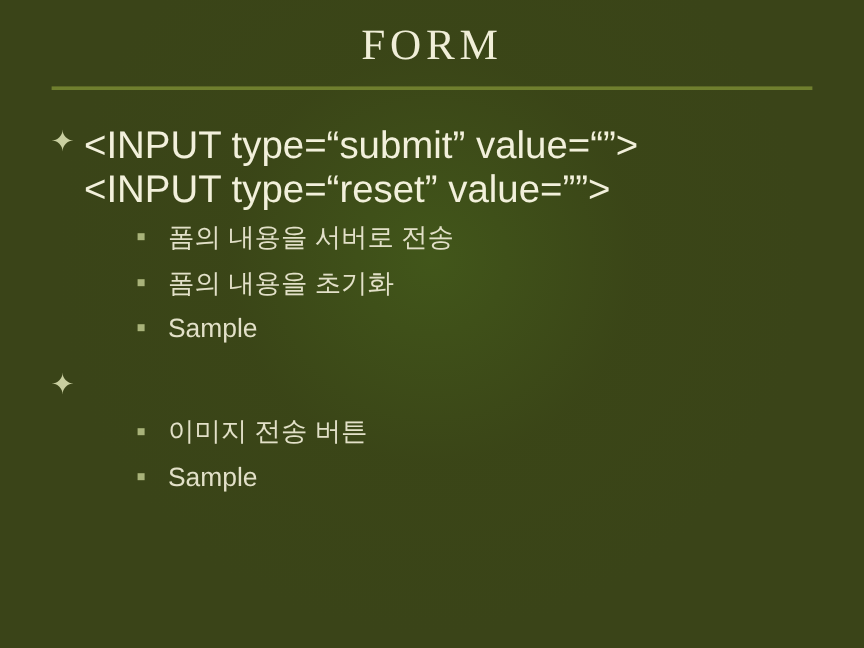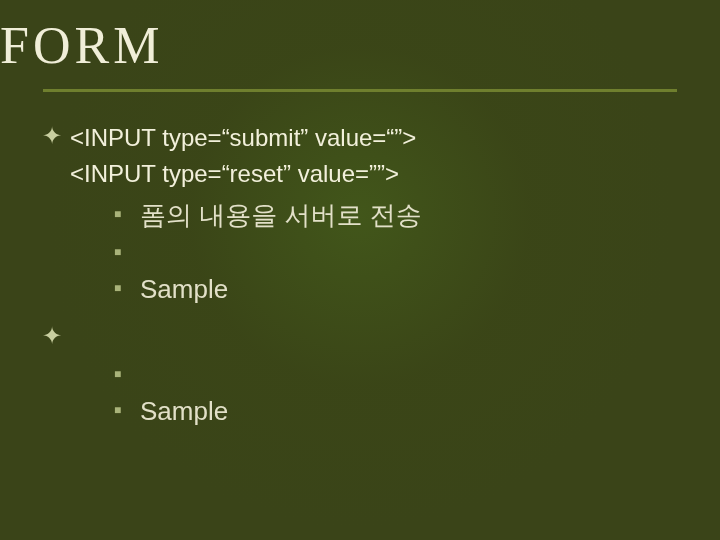--- a/index.html
+++ b/index.html
@@ -14,21 +14,22 @@
     height: 540px;
     background:
       radial-gradient(circle at 50% 40%, rgba(80,120,30,0.35) 0%, rgba(60,75,20,0.2) 35%, rgba(0,0,0,0) 65%),
       linear-gradient(#3a4418, #3a4418);
     position: relative;
     font-family: "Segoe UI", Arial, sans-serif;
     color: #e8e6d4;
     box-sizing: border-box;
   }
   .title {
-    font-size: 52px;
+    text-align: center;
+    font-size: 36px;
     letter-spacing: 4px;
     color: #f0eed8;
     padding-top: 16px;
     padding-bottom: 14px;
     font-weight: 400;
     font-family: Georgia, "Times New Roman", serif;
   }
   .title-underline {
     height: 3px;
     background: #6f7f2e;
@@ -45,42 +46,42 @@
     margin-bottom: 8px;
   }
   .level1 .bullet {
     flex: 0 0 28px;
     font-size: 24px;
     line-height: 32px;
     color: #c9cfa0;
     text-align: left;
   }
   .level1 .text {
-    font-size: 24px;
+    font-size: 32px;
     line-height: 36px;
     color: #f2f0db;
   }
   .sublist {
     margin-left: 72px;
     margin-top: 4px;
     margin-bottom: 16px;
   }
   .level2 {
     display: flex;
     align-items: flex-start;
     margin-bottom: 8px;
   }
   .level2 .bullet {
     flex: 0 0 26px;
     color: #a9b37a;
     font-size: 12px;
     line-height: 28px;
   }
   .level2 .text {
-    font-size: 26px;
+    font-size: 22px;
     line-height: 30px;
     color: #e2e0c8;
   }
   .link {
     color: #e2e0c8;
   }
 </style>
 </head>
 <body>
 
@@ -99,36 +100,38 @@
       </div>
     </div>
 
     <div class="sublist">
       <div class="level2">
         <div class="bullet">■</div>
         <div class="text">폼의 내용을 서버로 전송</div>
       </div>
       <div class="level2">
         <div class="bullet">■</div>
+        <div class="text">폼의 내용을 초기화</div>
       </div>
       <div class="level2">
         <div class="bullet">■</div>
         <div class="text">
           <span class="link">Sample</span>
         </div>
       </div>
     </div>
 
     <div class="level1">
       <div class="bullet">✦</div>
     </div>
 
     <div class="sublist">
       <div class="level2">
         <div class="bullet">■</div>
+        <div class="text">이미지 전송 버튼</div>
       </div>
       <div class="level2">
         <div class="bullet">■</div>
         <div class="text">
           <span class="link">Sample</span>
         </div>
       </div>
     </div>
 
   </div>

